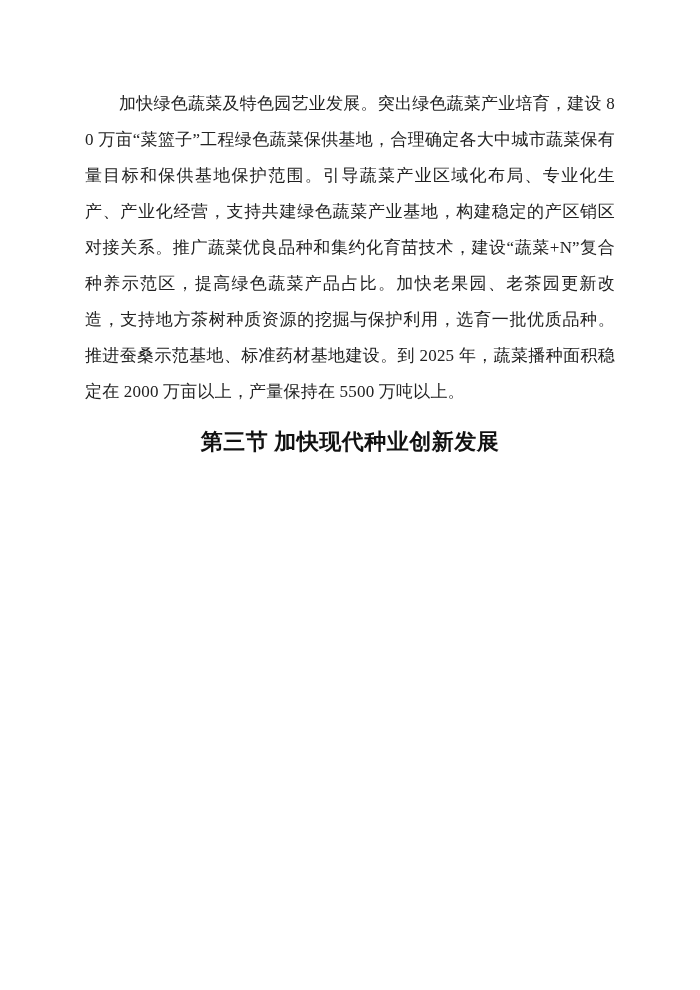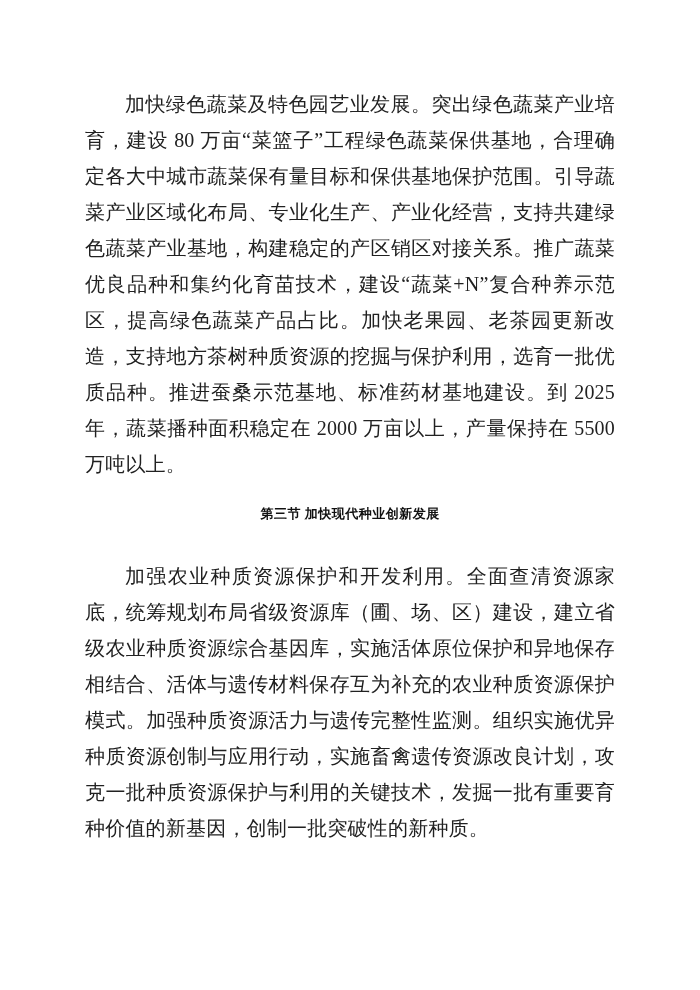--- a/index.html
+++ b/index.html
@@ -12,42 +12,41 @@
     width: 700px;
     height: 990px;
     box-sizing: border-box;
     background: #ffffff;
     padding: 86px 85px 0 85px;
     overflow: hidden;
     font-family: "Liberation Serif", "DejaVu Serif", serif;
   }
   .para {
     margin: 0;
-    font-size: 20px;
+    font-size: 17px;
     line-height: 36px;
     color: #212121;
     text-align: justify;
     text-justify: inter-ideograph;
     text-indent: 2em;
     letter-spacing: 0.2px;
     word-break: break-all;
   }
   .section-heading {
     margin: 14px 0 26px 0;
-    font-size: 13px;
+    font-size: 22px;
     line-height: 36px;
     font-weight: bold;
     color: #111111;
     text-align: center;
     letter-spacing: 0.5px;
   }
 </style>
 </head>
 <body>
 
 <div class="page">
   <p class="para">加快绿色蔬菜及特色园艺业发展。突出绿色蔬菜产业培育，建设 80 万亩“菜篮子”工程绿色蔬菜保供基地，合理确定各大中城市蔬菜保有量目标和保供基地保护范围。引导蔬菜产业区域化布局、专业化生产、产业化经营，支持共建绿色蔬菜产业基地，构建稳定的产区销区对接关系。推广蔬菜优良品种和集约化育苗技术，建设“蔬菜+N”复合种养示范区，提高绿色蔬菜产品占比。加快老果园、老茶园更新改造，支持地方茶树种质资源的挖掘与保护利用，选育一批优质品种。推进蚕桑示范基地、标准药材基地建设。到 2025 年，蔬菜播种面积稳定在 2000 万亩以上，产量保持在 5500 万吨以上。</p>
 
   <h2 class="section-heading">第三节  加快现代种业创新发展</h2>
 
-  <p class="para">加强农业种质资源保护和开发利用。全面查清资源家底，统筹规划布局省级资源库（圃、场、区）建设，建立省级农业种质资源综合基因库，实施活体原位保护和异地保存相结合、活体与遗传材料保存互为补充的农业种质资源保护模式。加强种质资源活力与遗传完整性监测。组织实施优异种质资源创制与应用行动，实施畜禽遗传资源改良计划，攻克一批种质资源保护与利用的关键技术，发掘一批有重要育种价值的新基因，创制一批突破性的新种质。</p>
 
 </div>
 
 </body></html>

